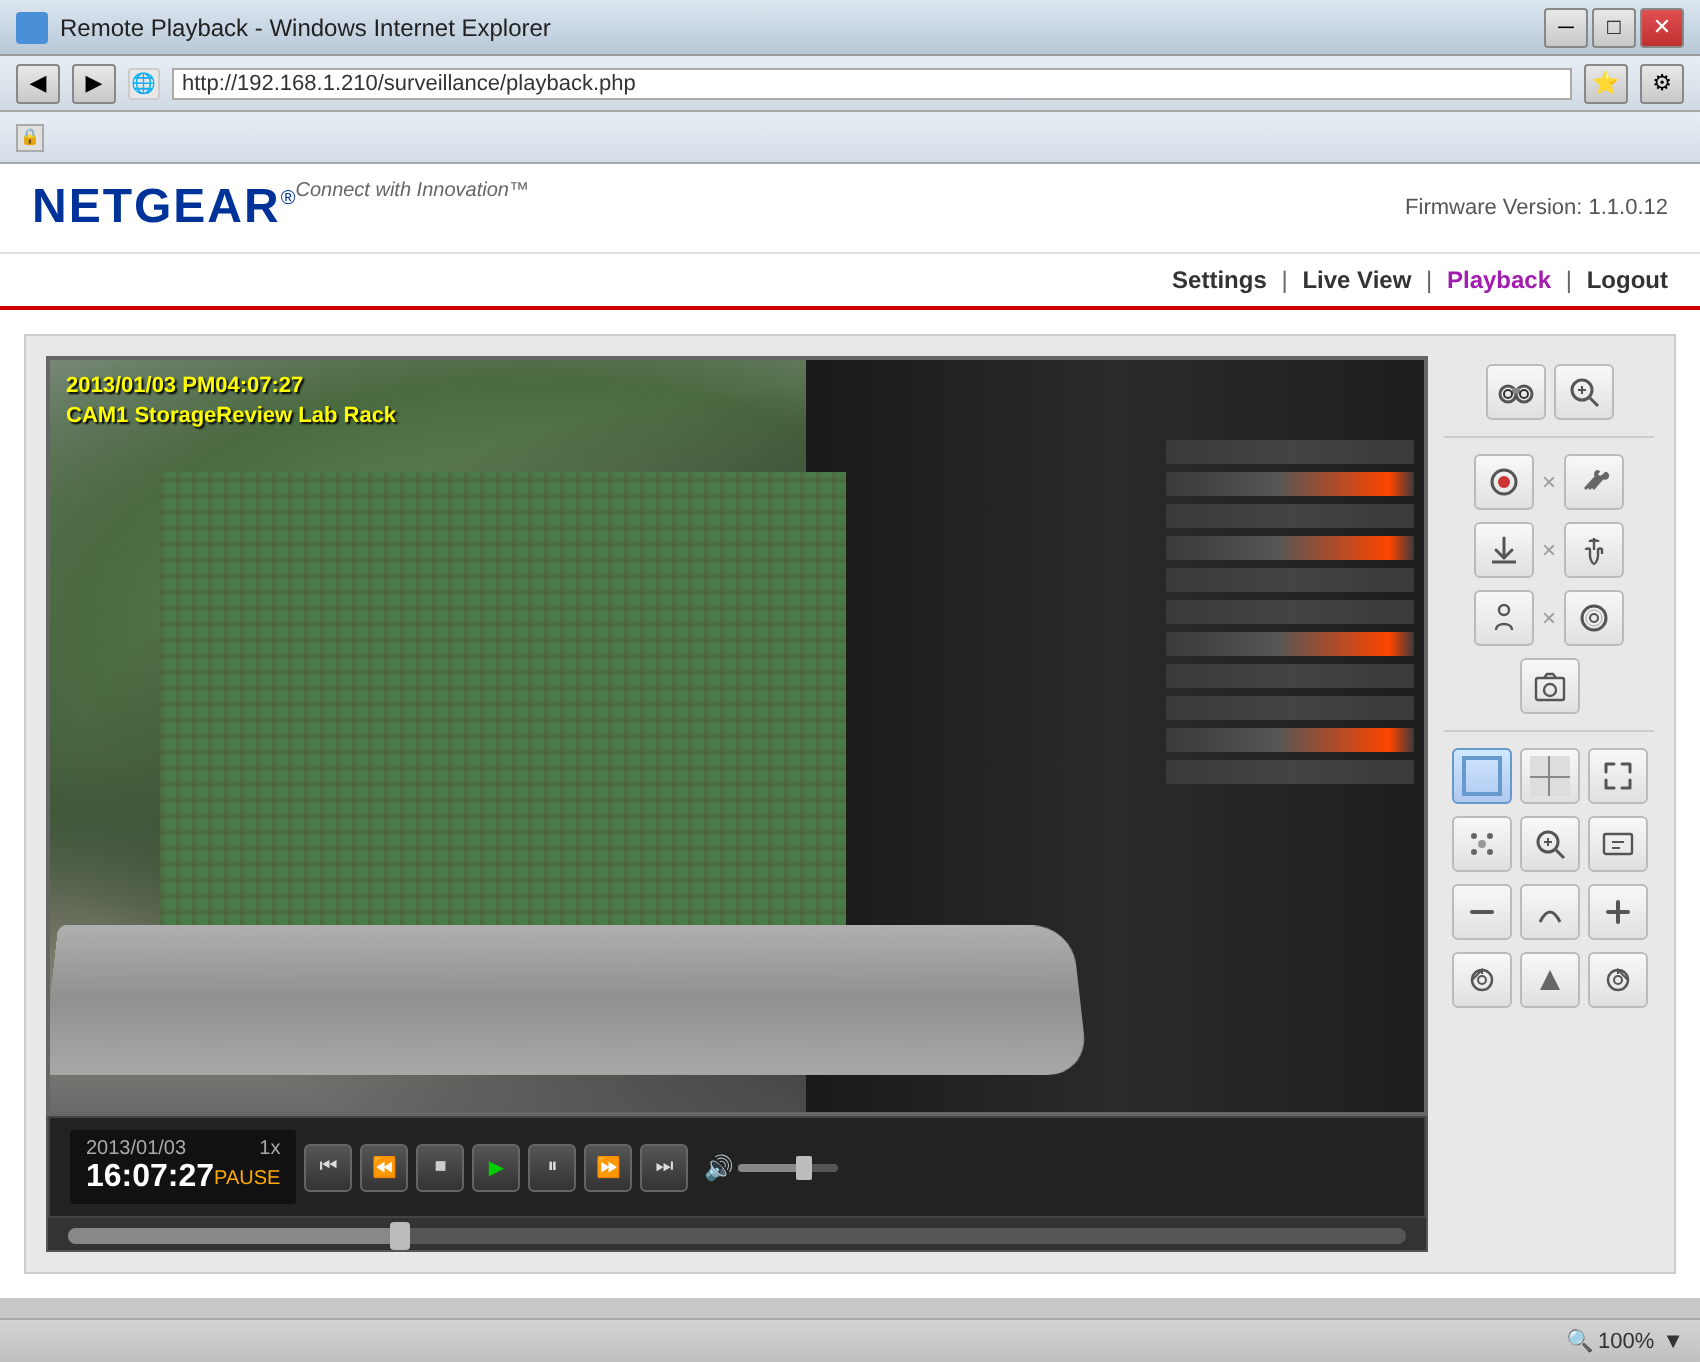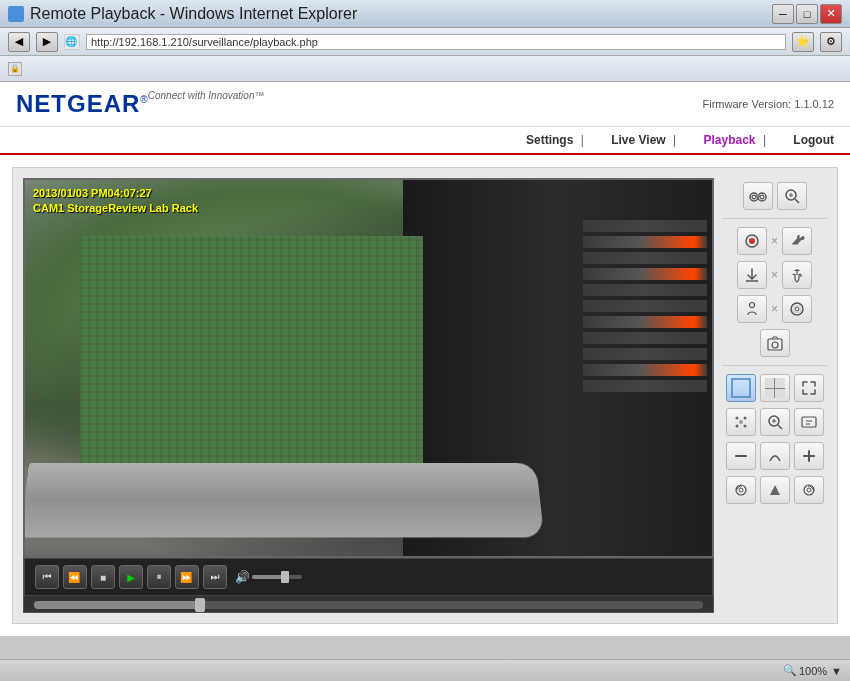--- a/index.html
+++ b/index.html
@@ -22,21 +22,21 @@
       border-bottom: 1px solid #999;
     }
     .titlebar-icon {
       width: 16px; height: 16px;
       background: #4a90d9;
       border-radius: 2px;
       margin-right: 6px;
       display: inline-block;
     }
     .titlebar-title {
-      font-size: 16px;
+      font-size: 12px;
       color: #222;
       flex: 1;
     }
     .titlebar-buttons {
       display: flex;
       gap: 2px;
     }
     .titlebar-btn {
       width: 22px; height: 20px;
       display: flex; align-items: center; justify-content: center;
@@ -119,21 +119,20 @@
       background: white;
       padding: 6px 16px;
       text-align: right;
       border-bottom: 2px solid #cc0000;
     }
     .nav-bar a {
       color: #333;
       text-decoration: none;
       font-size: 12px;
       font-weight: bold;
-      margin-left: 20px;
     }
     .nav-bar .separator {
       color: #666;
       margin: 0 4px;
     }
     .nav-bar .active {
       color: #a21caf;
     }
 
     
@@ -453,20 +452,30 @@
             <div class="video-rail"></div>
             <div class="video-timestamp">
               <div>2013/01/03 PM04:07:27</div>
               <div>CAM1 StorageReview Lab Rack</div>
             </div>
           </div>
 
           <div style="background: #333; border: 1px solid #555; border-top: none;">
             <div class="controls-bar">
 
+              <div class="time-display">
+                <div style="display: flex; justify-content: space-between;">
+                  <span class="time-date">2013/01/03</span>
+                  <span class="time-speed">1x</span>
+                </div>
+                <div style="display: flex; justify-content: space-between; align-items: center;">
+                  <span class="time-time">16:07:27</span>
+                  <span class="time-pause">PAUSE</span>
+                </div>
+              </div>
 
               <div class="ctrl-btn" title="Skip to Start">⏮</div>
               <div class="ctrl-btn" title="Step Back">⏪</div>
               <div class="ctrl-btn stop" title="Stop">■</div>
               <div class="ctrl-btn play" title="Play">▶</div>
               <div class="ctrl-btn" title="Pause">⏸</div>
               <div class="ctrl-btn" title="Step Forward">⏩</div>
               <div class="ctrl-btn" title="Skip to End">⏭</div>
 
               <div class="volume-area">

